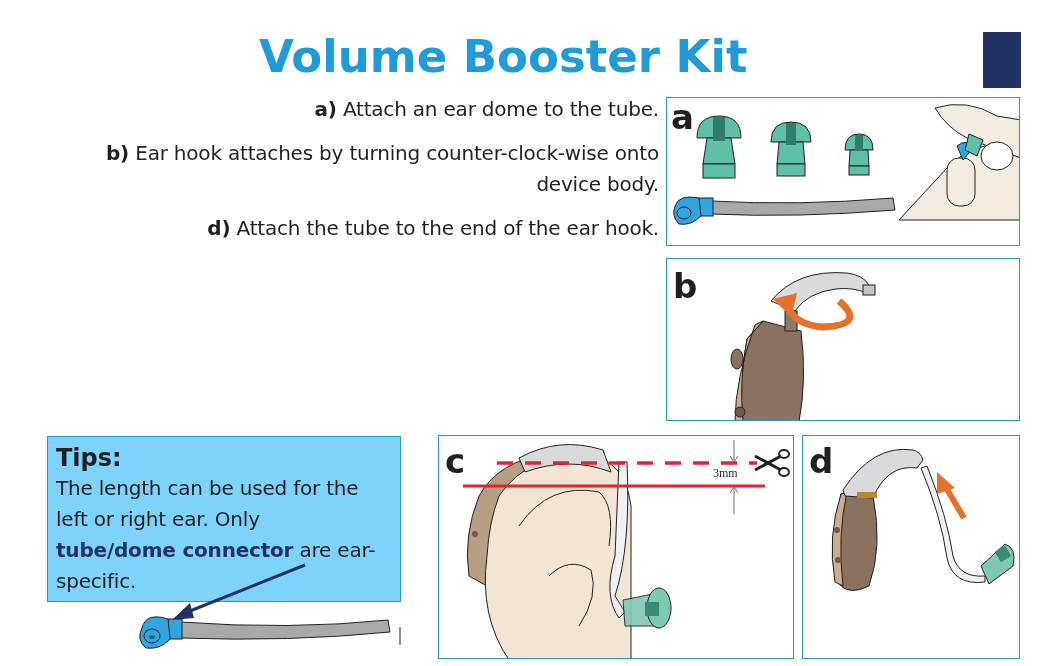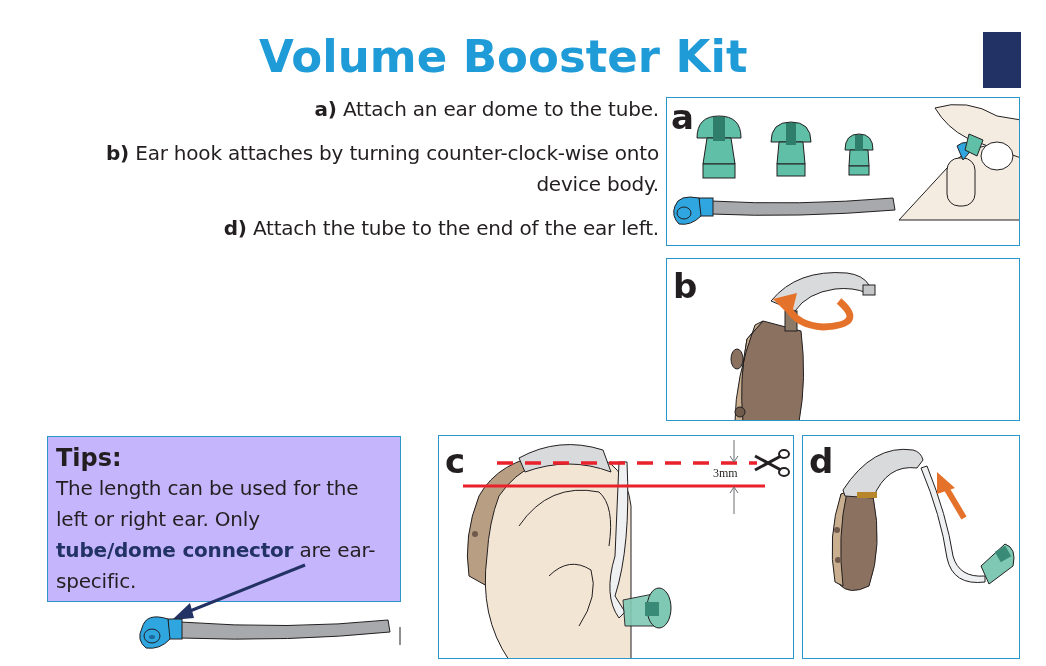--- a/index.html
+++ b/index.html
@@ -13,21 +13,21 @@
   }
   .corner-tab { position: absolute; left: 983px; top: 32px; width: 38px; height: 56px; background: #233265; }
 
   .steps { position: absolute; left: 47px; top: 94px; width: 612px; }
   .step { font-size: 20px; line-height: 31.5px; color: #231f20; margin-bottom: 12px; letter-spacing: -0.2px; text-align: right; }
   .step .lbl { font-weight: bold; }
   .step.c { margin-bottom: 12px; }
 
   .tips {
     position: absolute; left: 47px; top: 436px; width: 354px; height: 166px;
-    background: #c4b5fd; border: 1.5px solid #2b97c9; padding: 6px 22px 0 8px;
+    background: #7dd3fc; border: 1.5px solid #2b97c9; padding: 6px 22px 0 8px;
   }
   .tips-title { font-size: 24px; font-weight: bold; color: #231f20; line-height: 30px; }
   .tips-body { font-size: 20px; line-height: 31px; color: #231f20; letter-spacing: -0.2px; }
   .tips-body .em { font-weight: bold; color: #233265; }
 
   .panel { position: absolute; border: 1.5px solid #2b97c9; background: #ffffff; overflow: hidden; }
   .panel .plabel {
     position: absolute; font-weight: bold; font-size: 34px; color: #231f20; line-height: 1;
   }
   .panel svg { position: absolute; left: 0; top: 0; }
@@ -47,21 +47,21 @@
 <div class="corner-tab"></div>
 
 <div class="steps">
   <p class="step">
     <span class="lbl">a)</span><span> Attach an ear dome to the tube.</span>
   </p>
   <p class="step" style="width:600px;margin-left:12px;">
     <span class="lbl">b)</span><span> Ear hook attaches by turning counter-clock-wise onto device body.</span>
   </p>
   <p class="step">
-    <span class="lbl">d)</span><span> Attach the tube to the end of the ear left.</span>
+    <span class="lbl">d)</span><span> Attach the tube to the end of the ear hook.</span>
   </p>
 </div>
 
 <div class="tips">
   <div class="tips-title">Tips:</div>
   <div class="tips-body">
     <span>The length can be used for the left or right ear. Only </span><span class="em">tube/dome connector</span><span> are ear-specific.</span>
   </div>
 </div>
 

